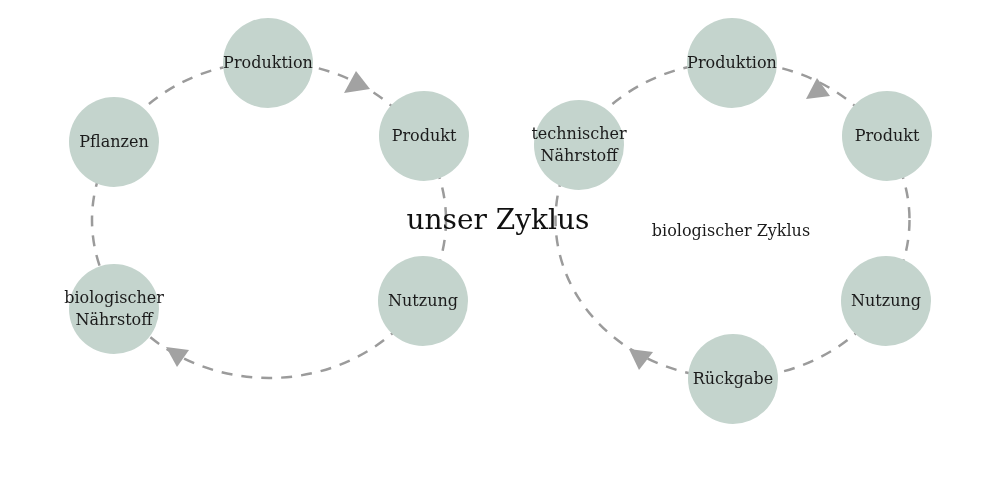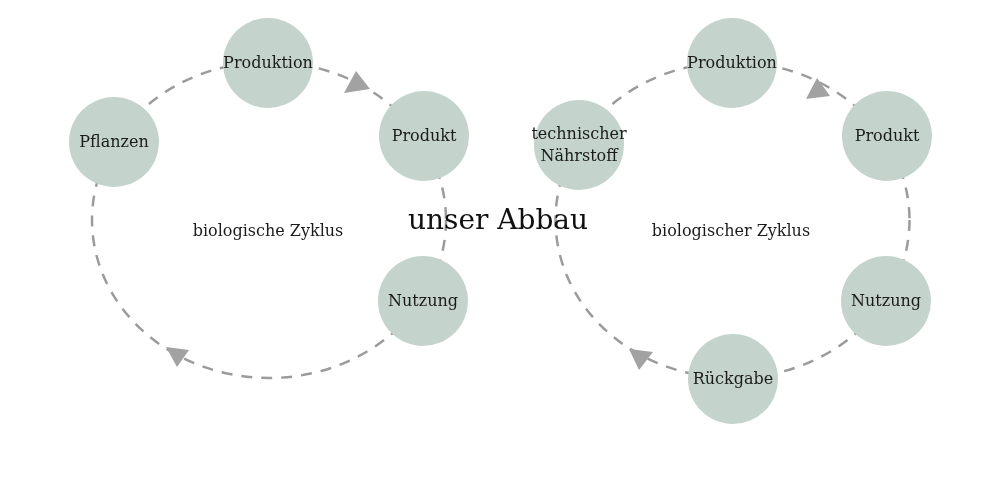--- a/index.html
+++ b/index.html
@@ -65,37 +65,39 @@
 
   <div class="node" style="left:223px;top:18px;">
     <span>Produktion</span>
   </div>
   <div class="node" style="left:379px;top:91px;">
     <span>Produkt</span>
   </div>
   <div class="node" style="left:378px;top:256px;">
     <span>Nutzung</span>
   </div>
+  <div class="node" style="left:69px;top:264px;">
+    <span>biologischer Nährstoff</span>
+  </div>
   <div class="node" style="left:69px;top:97px;">
     <span>Pflanzen</span>
   </div>
 
   <div class="node" style="left:687px;top:18px;">
     <span>Produktion</span>
   </div>
   <div class="node" style="left:842px;top:91px;">
     <span>Produkt</span>
   </div>
   <div class="node" style="left:841px;top:256px;">
     <span>Nutzung</span>
   </div>
   <div class="node" style="left:688px;top:334px;">
     <span>Rückgabe</span>
   </div>
   <div class="node" style="left:534px;top:100px;">
     <span>technischer Nährstoff</span>
   </div>
 
-  <div class="cycle-label left">biologische Zyklus</div>
   <div class="cycle-label right">biologischer Zyklus</div>
-  <div class="diagram-title">unser Abbau</div>
+  <div class="diagram-title">unser Zyklus</div>
 
 </div>
 
 </body></html>

